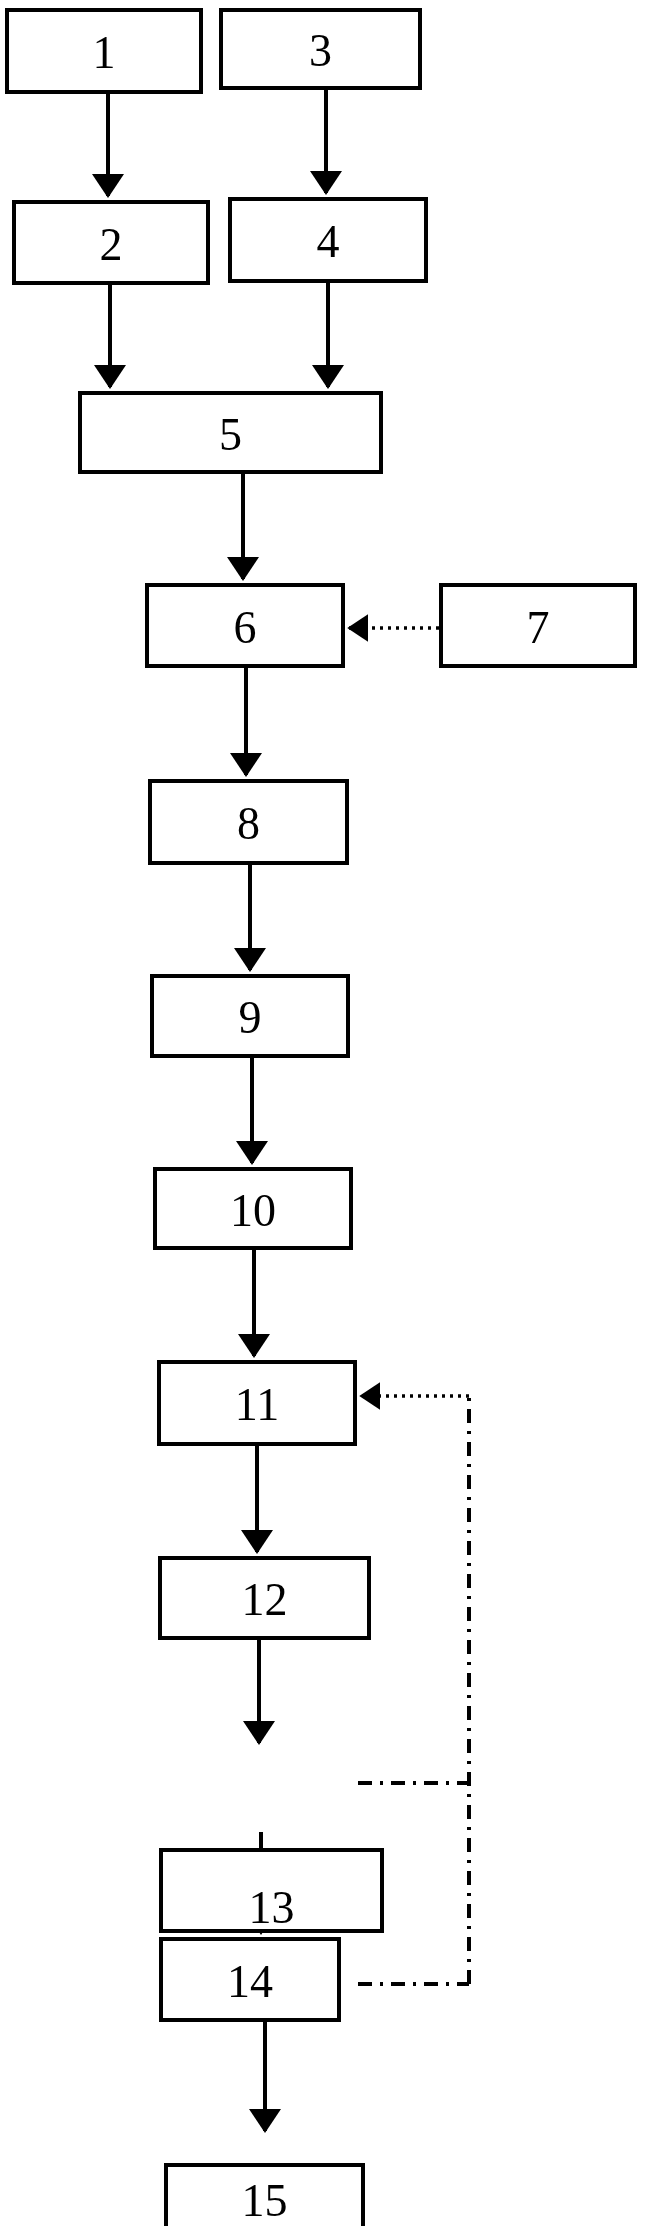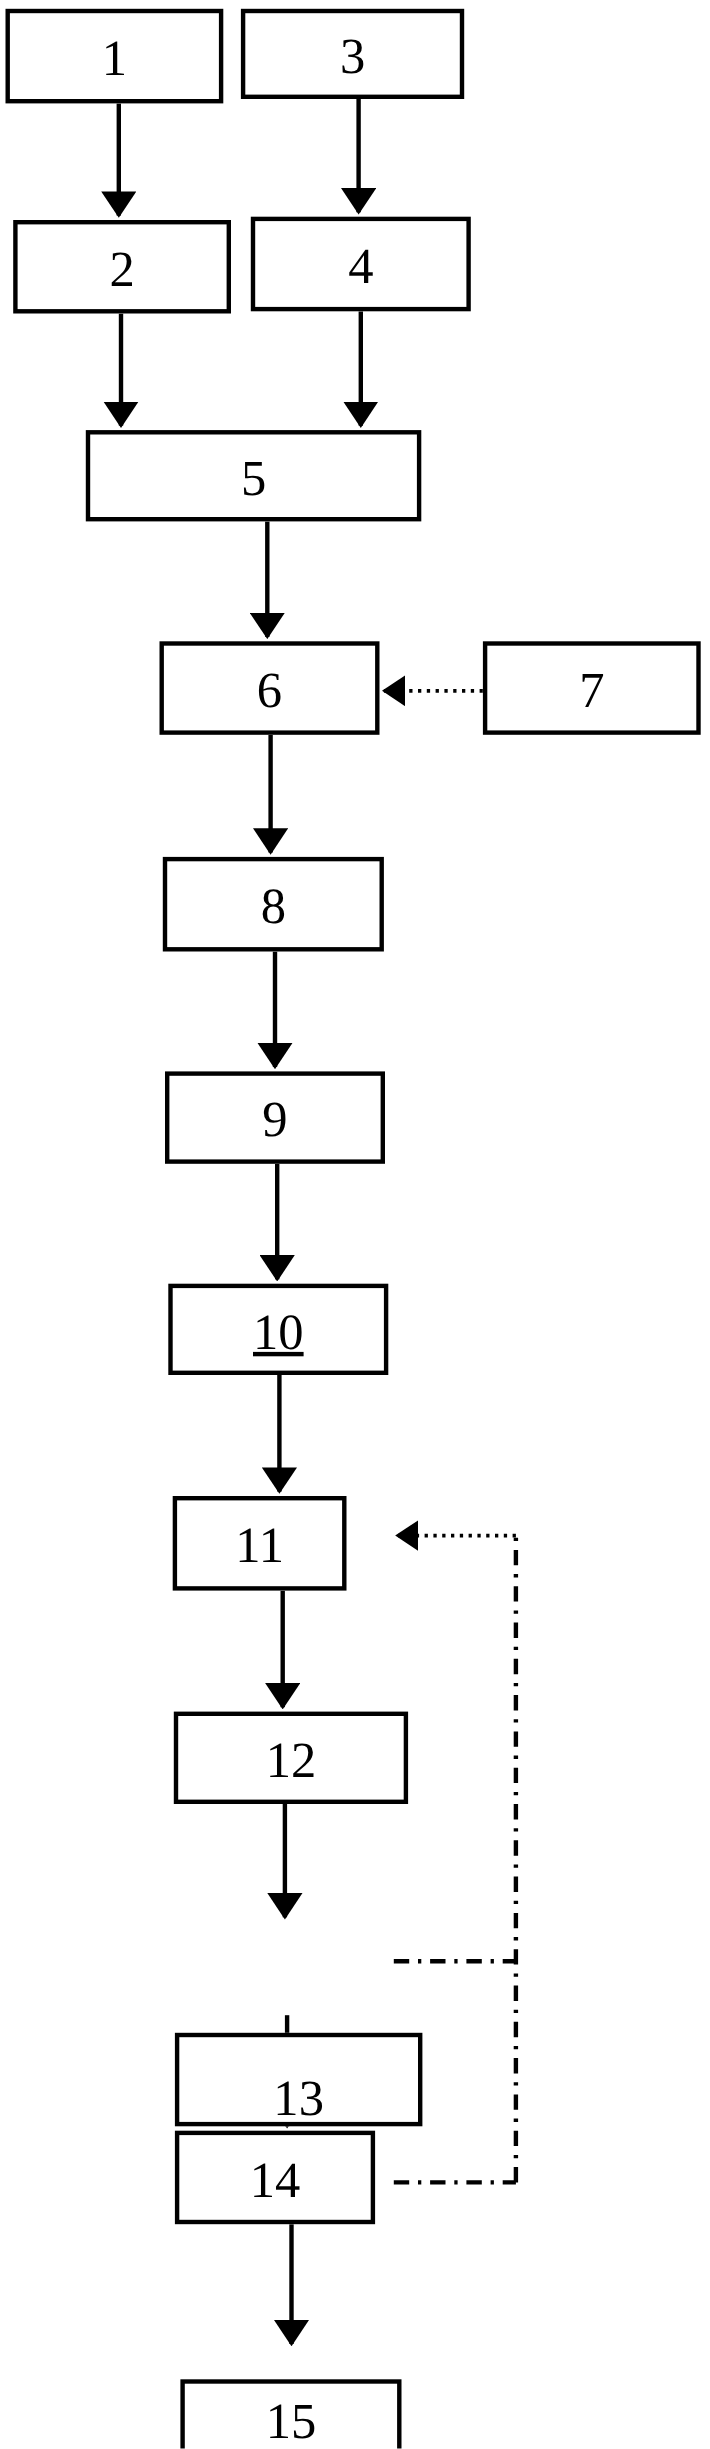--- a/index.html
+++ b/index.html
@@ -85,24 +85,24 @@
       </div>
       <div class="node" style="left: 439px; top: 583px; width: 198px; height: 85px; border-color: rgb(0, 0, 0);">
         <span class="label">7</span>
       </div>
       <div class="node" style="left: 148px; top: 779px; width: 201px; height: 86px; border-color: rgb(0, 0, 0);">
         <span class="label">8</span>
       </div>
       <div class="node" style="left: 150px; top: 974px; width: 200px; height: 84px; border-color: rgb(0, 0, 0);">
         <span class="label">9</span>
       </div>
-      <div class="node" style="left: 153px; top: 1167px; width: 200px; height: 83px; border-color: rgb(0, 0, 0); text-decoration: underline;">
+      <div class="node" style="left: 153px; top: 1167px; width: 200px; height: 83px; border-color: rgb(0, 0, 0);">
         <span class="label">10</span>
       </div>
-      <div class="node" style="left: 157px; top: 1360px; width: 158px; height: 86px; border-color: rgb(0, 0, 0);">
+      <div class="node" style="left: 157px; top: 1360px; width: 200px; height: 86px; border-color: rgb(0, 0, 0);">
         <span class="label">11</span>
       </div>
       <div class="node" style="left: 158px; top: 1556px; width: 213px; height: 84px; border-color: rgb(0, 0, 0);">
         <span class="label">12</span>
       </div>
       <div class="node" style="left: 159px; top: 1848px; width: 225px; height: 85px; border-color: rgb(0, 0, 0); align-items: flex-end;">
         <span class="label">13</span>
       </div>
       <div class="node" style="left: 159px; top: 1937px; width: 182px; height: 85px; border-color: rgb(0, 0, 0);">
         <span class="label">14</span>

